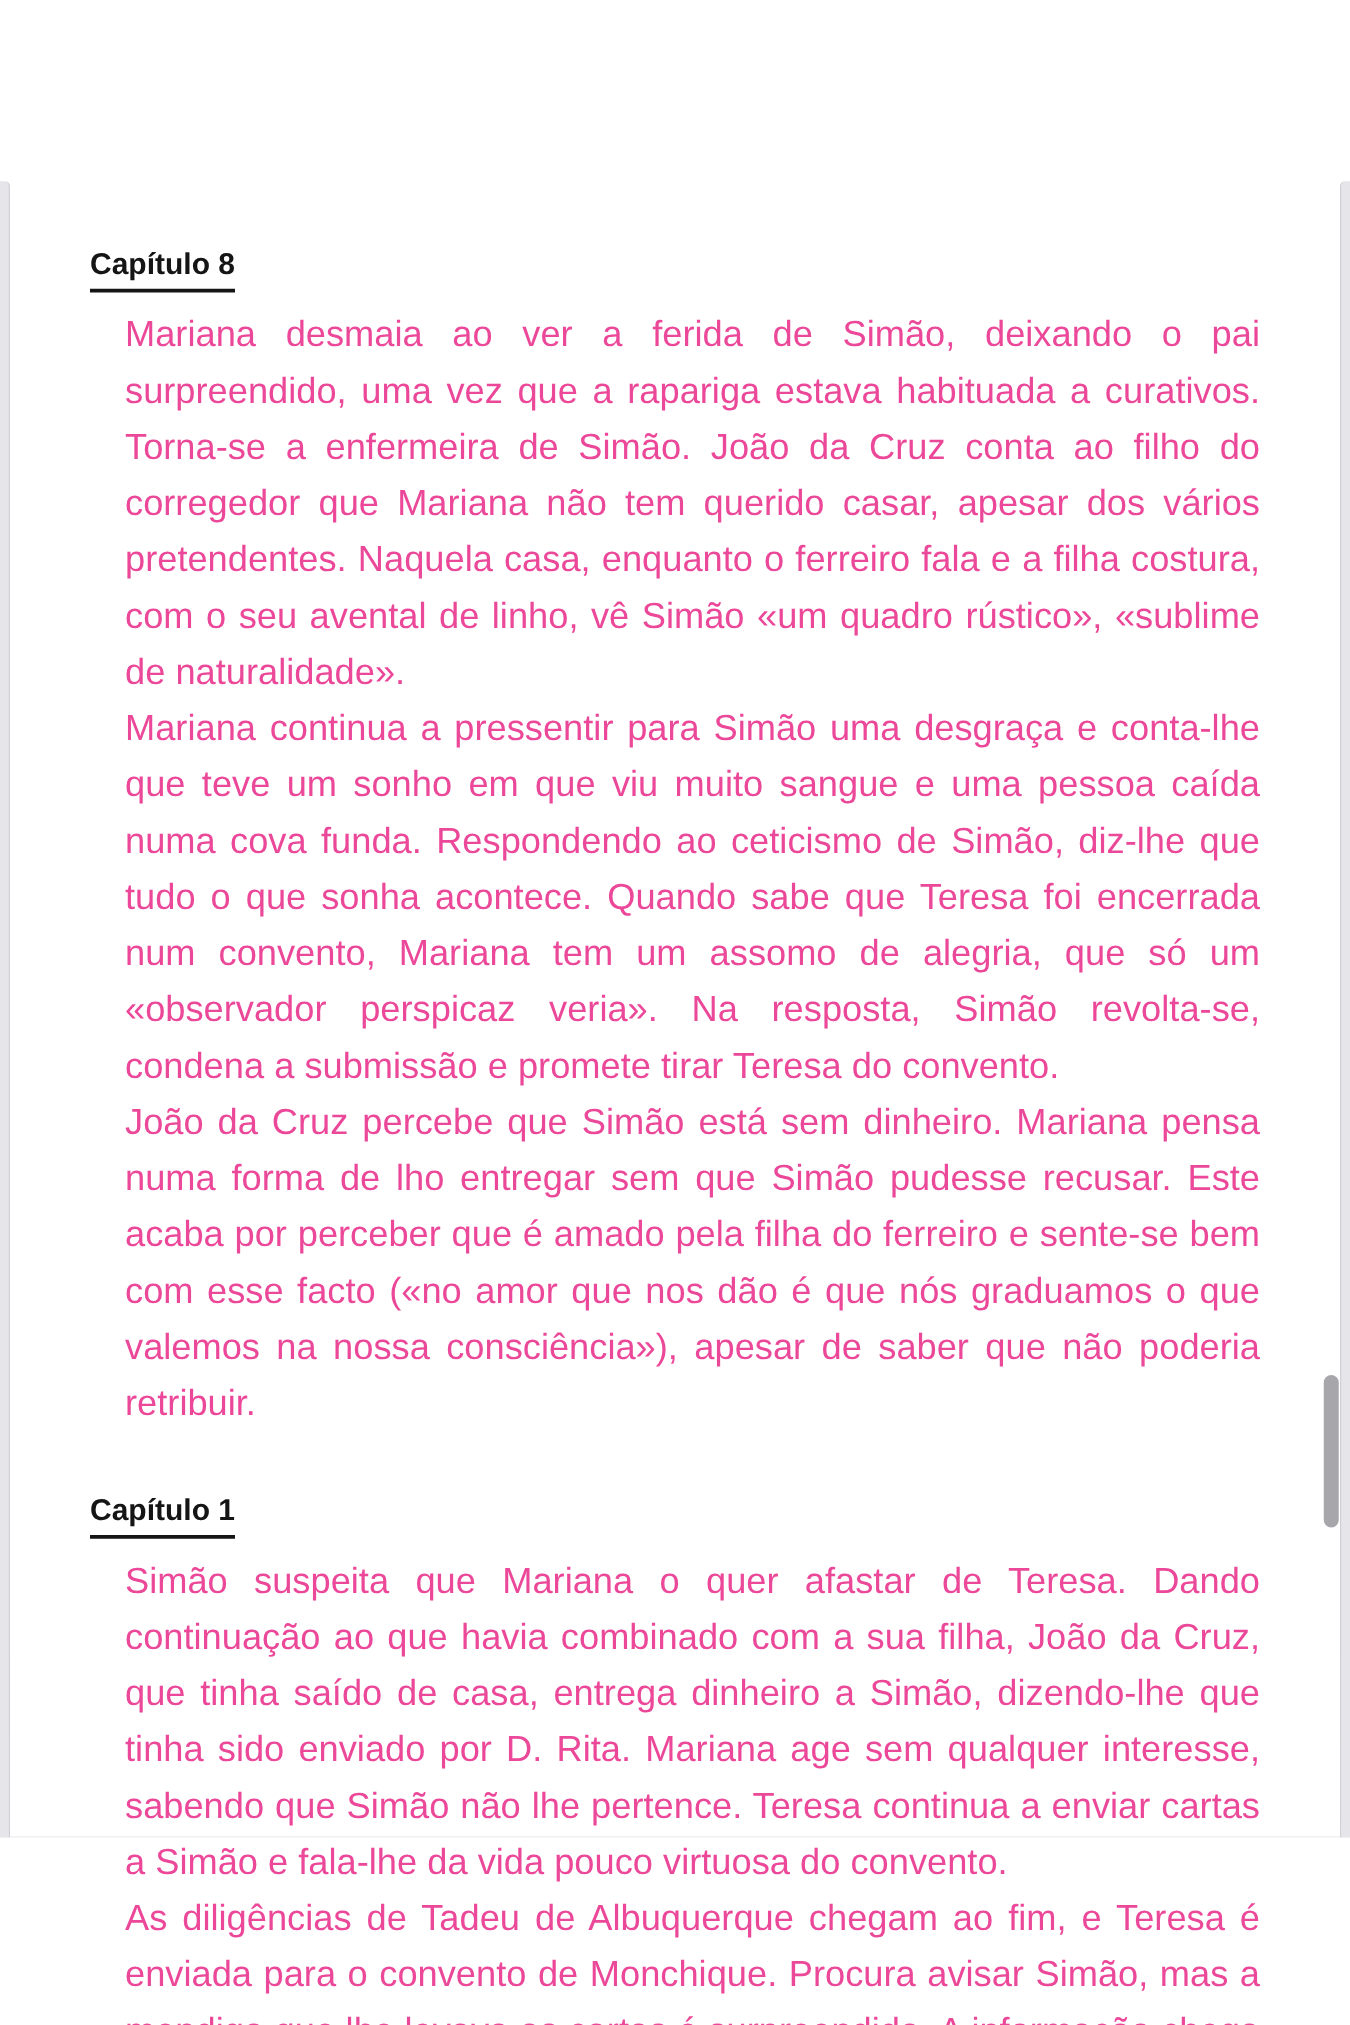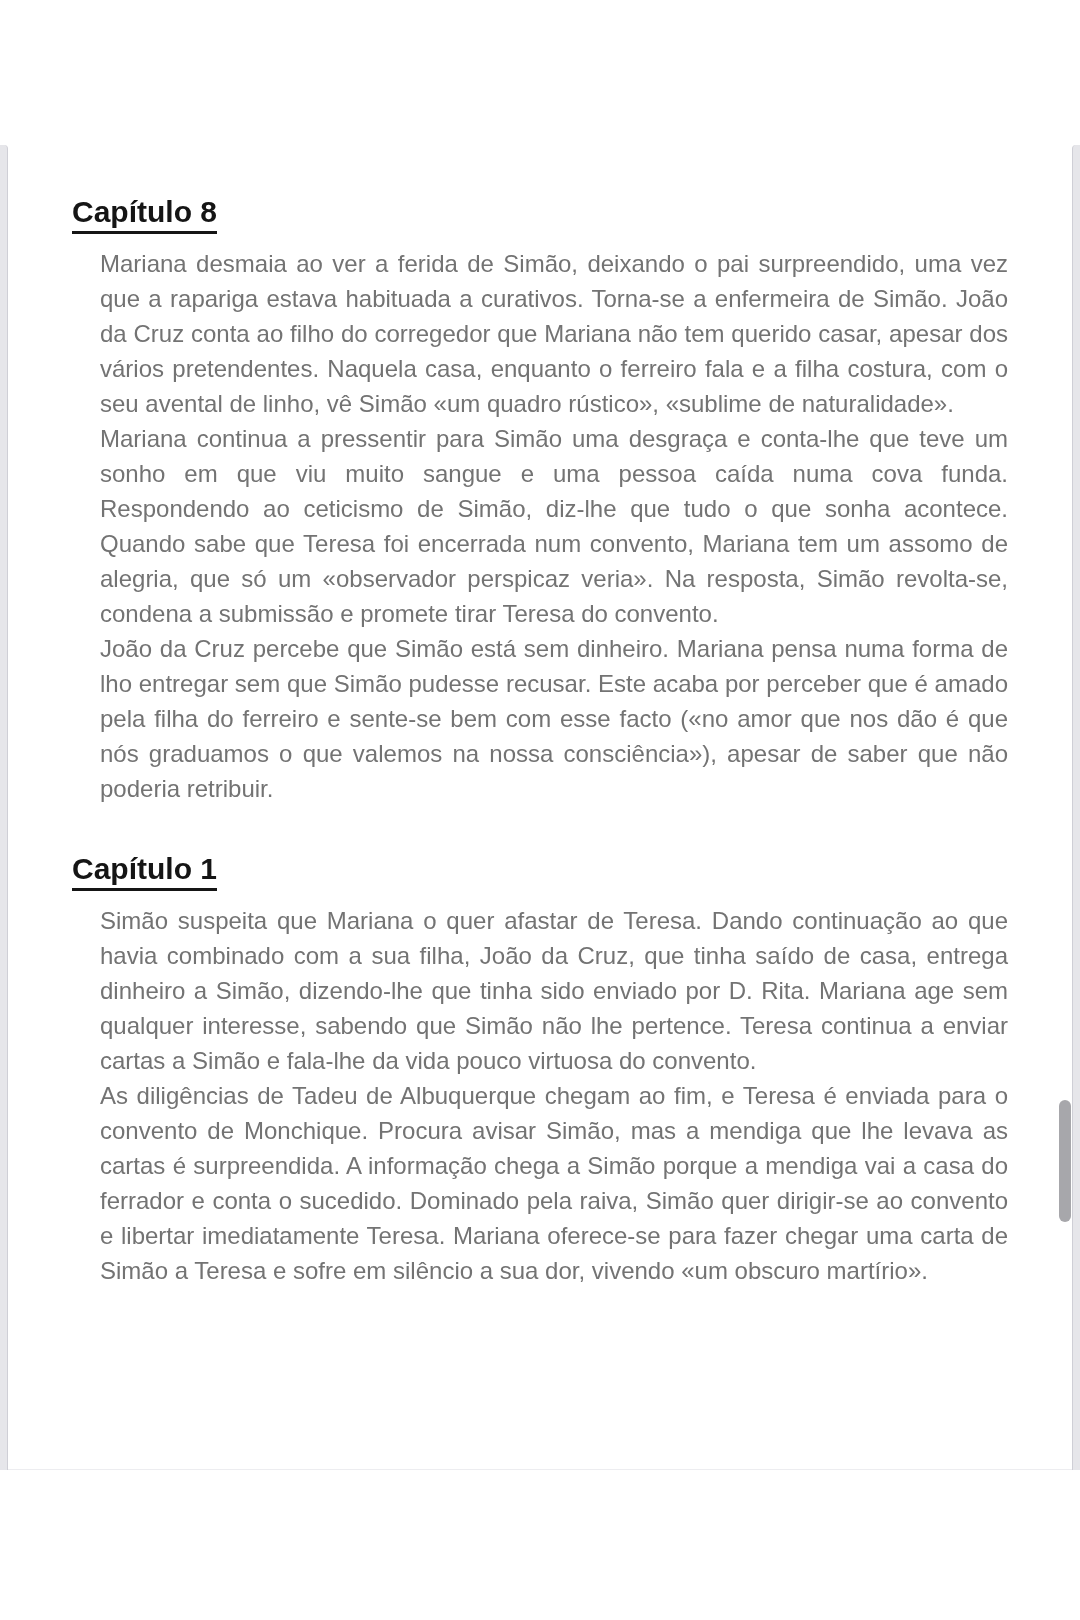--- a/index.html
+++ b/index.html
@@ -52,40 +52,40 @@
 
   .content {
     position: absolute;
     left: 100px;
     top: 50px;
     width: 908px;
     color: #1e1e1e;
   }
 
   h2.chapter-heading {
-    font-size: 30px;
+    font-size: 24px;
     line-height: 34px;
     font-weight: bold;
     color: #151515;
     margin: 0 0 12px -28px;
   }
   h2.chapter-heading span {
     display: inline-block;
     border-bottom: 3px solid #151515;
     padding-bottom: 2px;
   }
   h2.chapter-heading.not-first {
     margin-top: 46px;
   }
 
   p.body-paragraph {
-    font-size: 24px;
-    line-height: 35px;
+    font-size: 29px;
+    line-height: 45px;
     text-align: justify;
-    color: #737373;
+    color: #ec4899;
   }
 </style>
 </head>
 <body>
 
 <div class="screen">
 
   <div class="page-frame">
 
     <div class="edge-strip left"></div>

